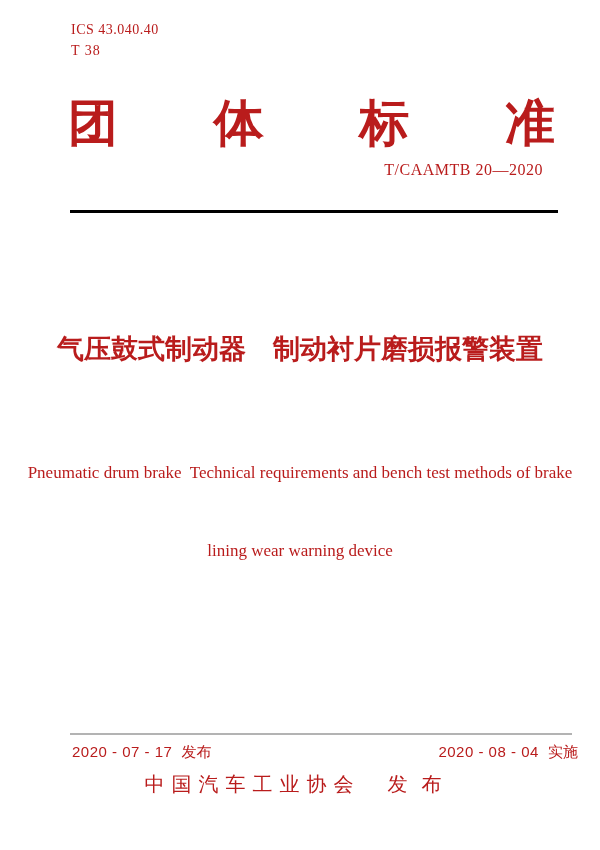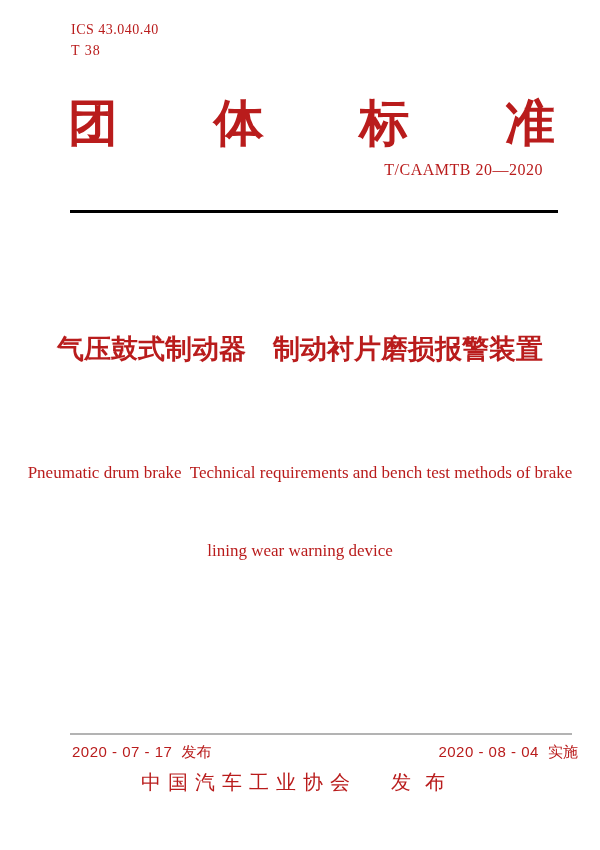--- a/index.html
+++ b/index.html
@@ -55,21 +55,21 @@
   }
   .dates-row .date { letter-spacing: 0.5px; }
   .dates-row .action { margin-left: 5px; }
   .rule-bottom {
     position: absolute; left: 70px; top: 733px;
     width: 502px; height: 2px; background: #b3b3b3;
   }
   .publisher-row {
     position: absolute; left: 0; top: 772px; width: 600px;
     text-align: center;
-    font-family: Liberation Mono, monospace;
+    font-family: Liberation Serif, serif;
     font-size: 20px; line-height: 24px;
   }
   .publisher-row .publisher-name { letter-spacing: 7px; }
   .publisher-row .publish-action { letter-spacing: 14px; margin-left: 22px; }
 </style>
 </head>
 <body>
 
 <div class="page">
 

